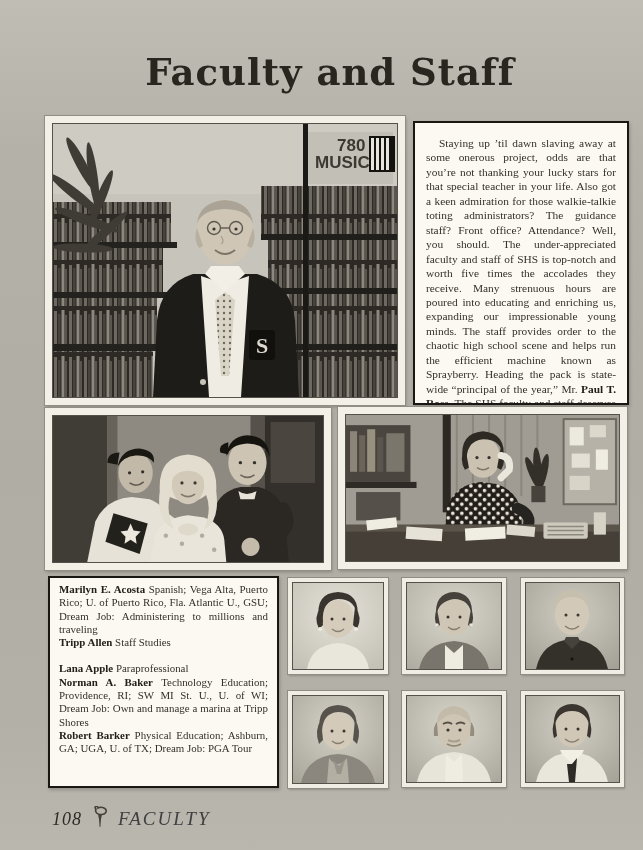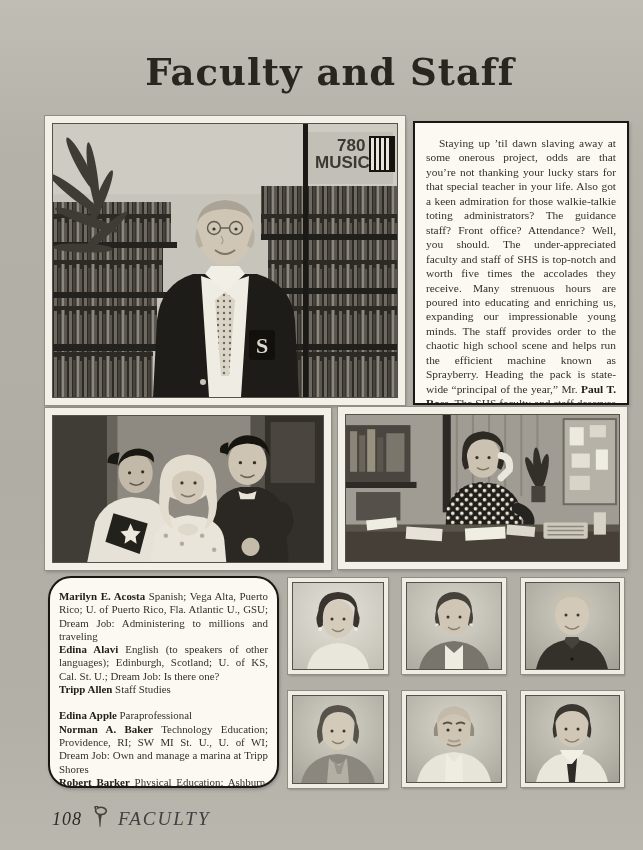--- a/index.html
+++ b/index.html
@@ -25,21 +25,21 @@
   .textbox{
     position:absolute;background:#fbf9f2;border:2px solid #191712;
     box-shadow:1px 2px 3px rgba(60,58,52,.3);
     box-sizing:border-box;overflow:hidden;
   }
   #intro-box{left:413px;top:121px;width:216px;height:284px;padding:13px 11px 8px 11px;}
   #intro-box p{
     margin:0;font-size:11.4px;line-height:14.45px;text-align:justify;
     text-indent:13px;color:#33302a;
   }
-  #bio-box{left:48px;top:576px;width:231px;height:212px;padding:12px 9px 6px 9px;border-radius:23px;}
+  #bio-box{left:48px;top:576px;width:231px;height:212px;padding:5px 9px 6px 9px;}
   .bio-group p{
     margin:0;font-size:10.9px;line-height:13.3px;text-align:justify;color:#33302a;
   }
   .bio-gap{height:13px;}
   .bname{font-weight:700;color:#23201b;}
   .portrait-frame{
     position:absolute;background:#f0ede5;
     box-shadow:0 0 0 1px #8f8c84, 1px 2px 2px rgba(60,58,52,.3);
   }
   .portrait-frame .photo-inner{inset:5px;}
@@ -276,26 +276,25 @@
           </g>
         <rect x="246" y="96" width="12" height="22" fill="#d6d2c6"></rect>
       </g>
     </svg>
   </div>
 </div>
 
 <div class="textbox" id="bio-box">
   <div class="bio-group">
     <p><span class="bname">Marilyn E. Acosta</span><span> Spanish; Vega Alta, Puerto Rico; U. of Puerto Rico, Fla. Atlantic U., GSU; Dream Job: Administering to millions and traveling</span></p>
-    <p><span class="bname">Edina Alavi</span><span> English (to speakers of other languages); Edinburgh, Scotland; U. of KS, Cal. St. U.; Dream Job: Is there one?</span></p>
     <p><span class="bname">Tripp Allen</span><span> Staff Studies</span></p>
   </div>
   <div class="bio-gap"></div>
   <div class="bio-group">
-    <p><span class="bname">Edina Apple</span><span> Paraprofessional</span></p>
+    <p><span class="bname">Lana Apple</span><span> Paraprofessional</span></p>
     <p><span class="bname">Norman A. Baker</span><span> Technology Education; Providence, RI; SW MI St. U., U. of WI; Dream Job: Own and manage a marina at Tripp Shores</span></p>
     <p><span class="bname">Robert Barker</span><span> Physical Education; Ashburn, GA; UGA, U. of TX; Dream Job: PGA Tour</span></p>
   </div>
 </div>
 
 <div class="photo-frame portrait-frame" style="left:288px;top:578px;width:100px;height:96px;">
   <div class="photo-inner">
     <svg viewBox="0 0 90 86" preserveAspectRatio="none">
       <defs>
           <radialGradient id="pb1" cx="50%" cy="35%" r="80%">

